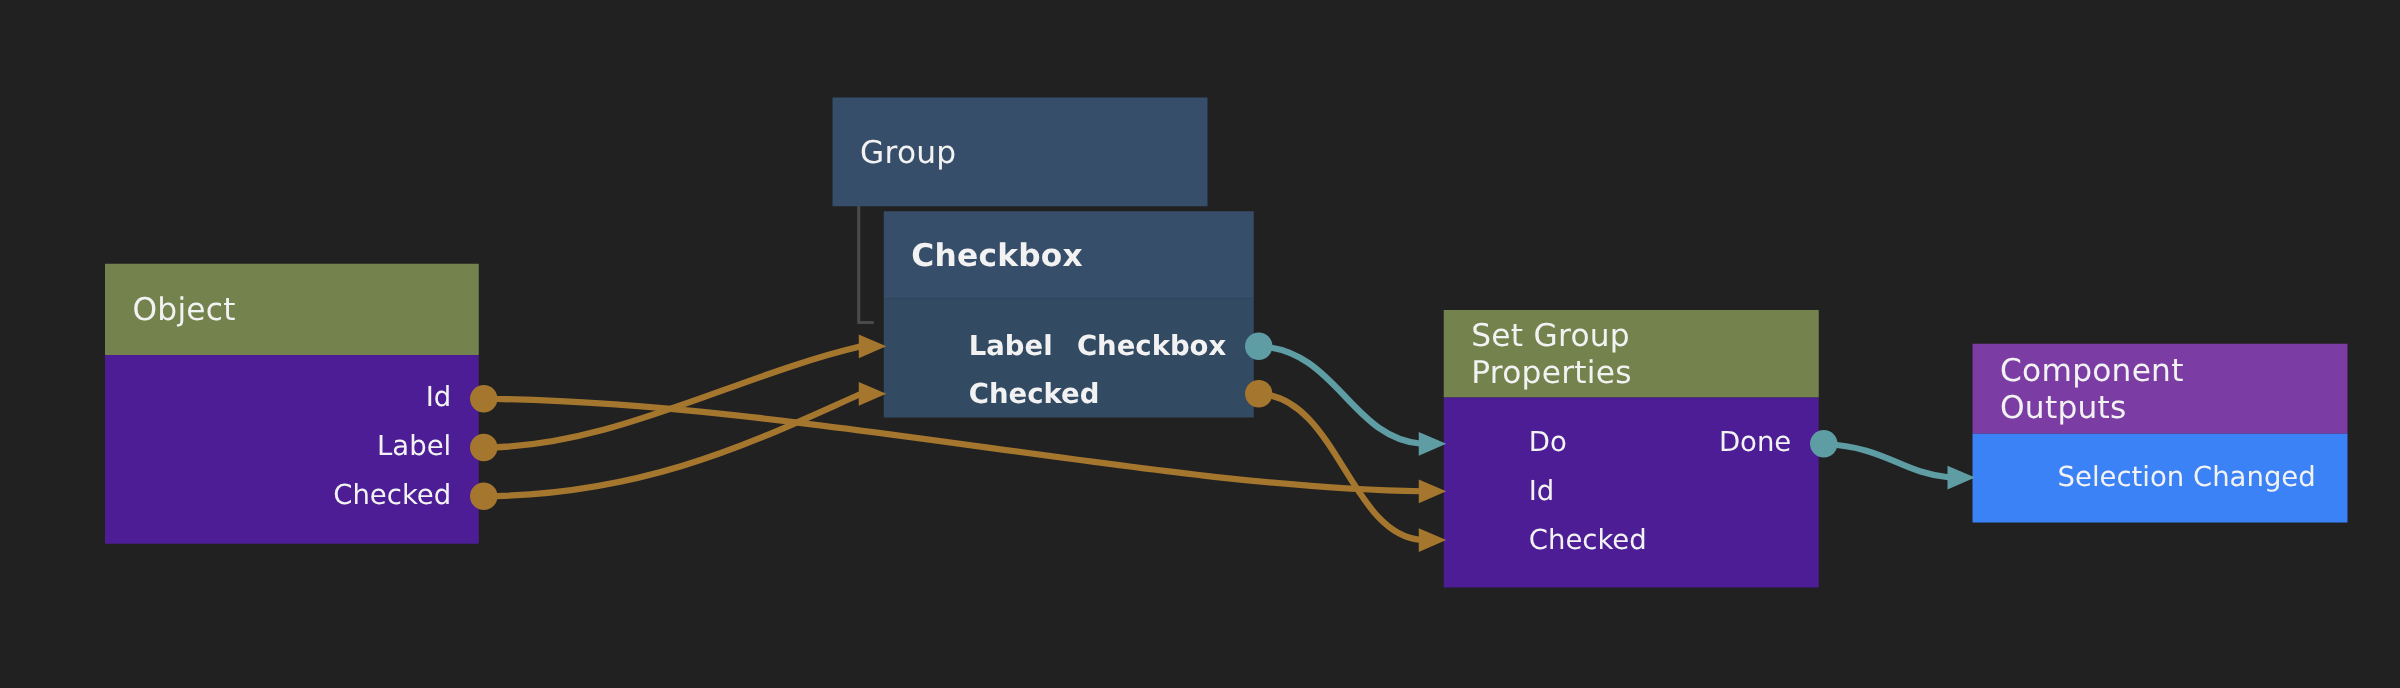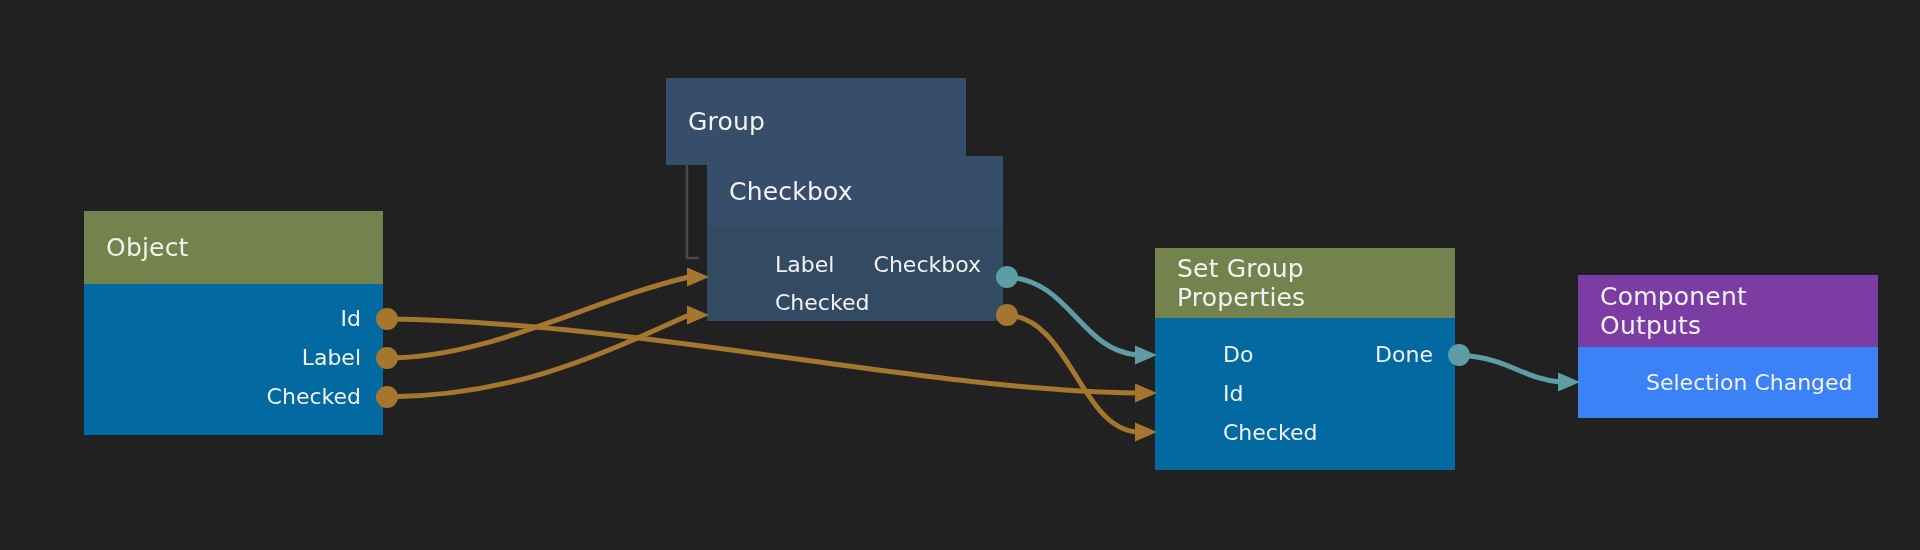--- a/index.html
+++ b/index.html
@@ -11,21 +11,21 @@
   .layer.wires{z-index:1;}
   .layer.ports{z-index:3;}
   .node{position:absolute;z-index:2;display:flex;flex-direction:column;}
   .node .header{display:flex;align-items:center;padding:0 22px;flex:0 0 auto;}
   .node .title{font-size:25px;letter-spacing:0.2px;}
   .node .body{flex:1 1 auto;padding-left:46px;}
   .row{display:flex;align-items:center;padding:0 22px;font-size:22px;height:39px;}
   .row.out{justify-content:flex-end;}
   .row.inout{justify-content:space-between;}
   .olive .header{background:#74824d;}
-  .olive .body{background:#0369a1;}
+  .olive .body{background:#4c1d95;}
   .blue .header{background:#374e6a;}
   .blue .body{background:#334a63;}
   .purple .header{background:#7b3da3;}
   .purple .body{background:#3b82f6;}
   .wire{fill:none;stroke-width:5;stroke-linecap:round;}
   .wire.data{stroke:#a5772e;}
   .wire.signal{stroke:#5f9da4;}
   .hline{fill:none;stroke:#4a4a4a;stroke-width:2.5;}
   .dot.data{fill:#a5772e;}
   .dot.signal{fill:#5f9da4;}
@@ -63,21 +63,21 @@
       </div>
     </div>
   </div>
 
   <div class="node blue" style="left:666px;top:78px;width:300px;height:71px;">
     <div class="header" style="height:87px;">
       <span class="title">Group</span>
     </div>
   </div>
 
-  <div class="node blue" style="left:707px;top:156px;width:296px;height:131px;">
+  <div class="node blue" style="left:707px;top:169px;width:296px;height:131px;font-weight:bold;">
     <div class="header" style="height:70px;">
       <span class="title">Checkbox</span>
     </div>
     <div class="body" style="padding-top:19px;">
       <div class="row inout" style="height:38px;">
         <span>Label</span>
         <span>Checkbox</span>
       </div>
       <div class="row inout" style="height:38px;">
         <span>Checked</span>

